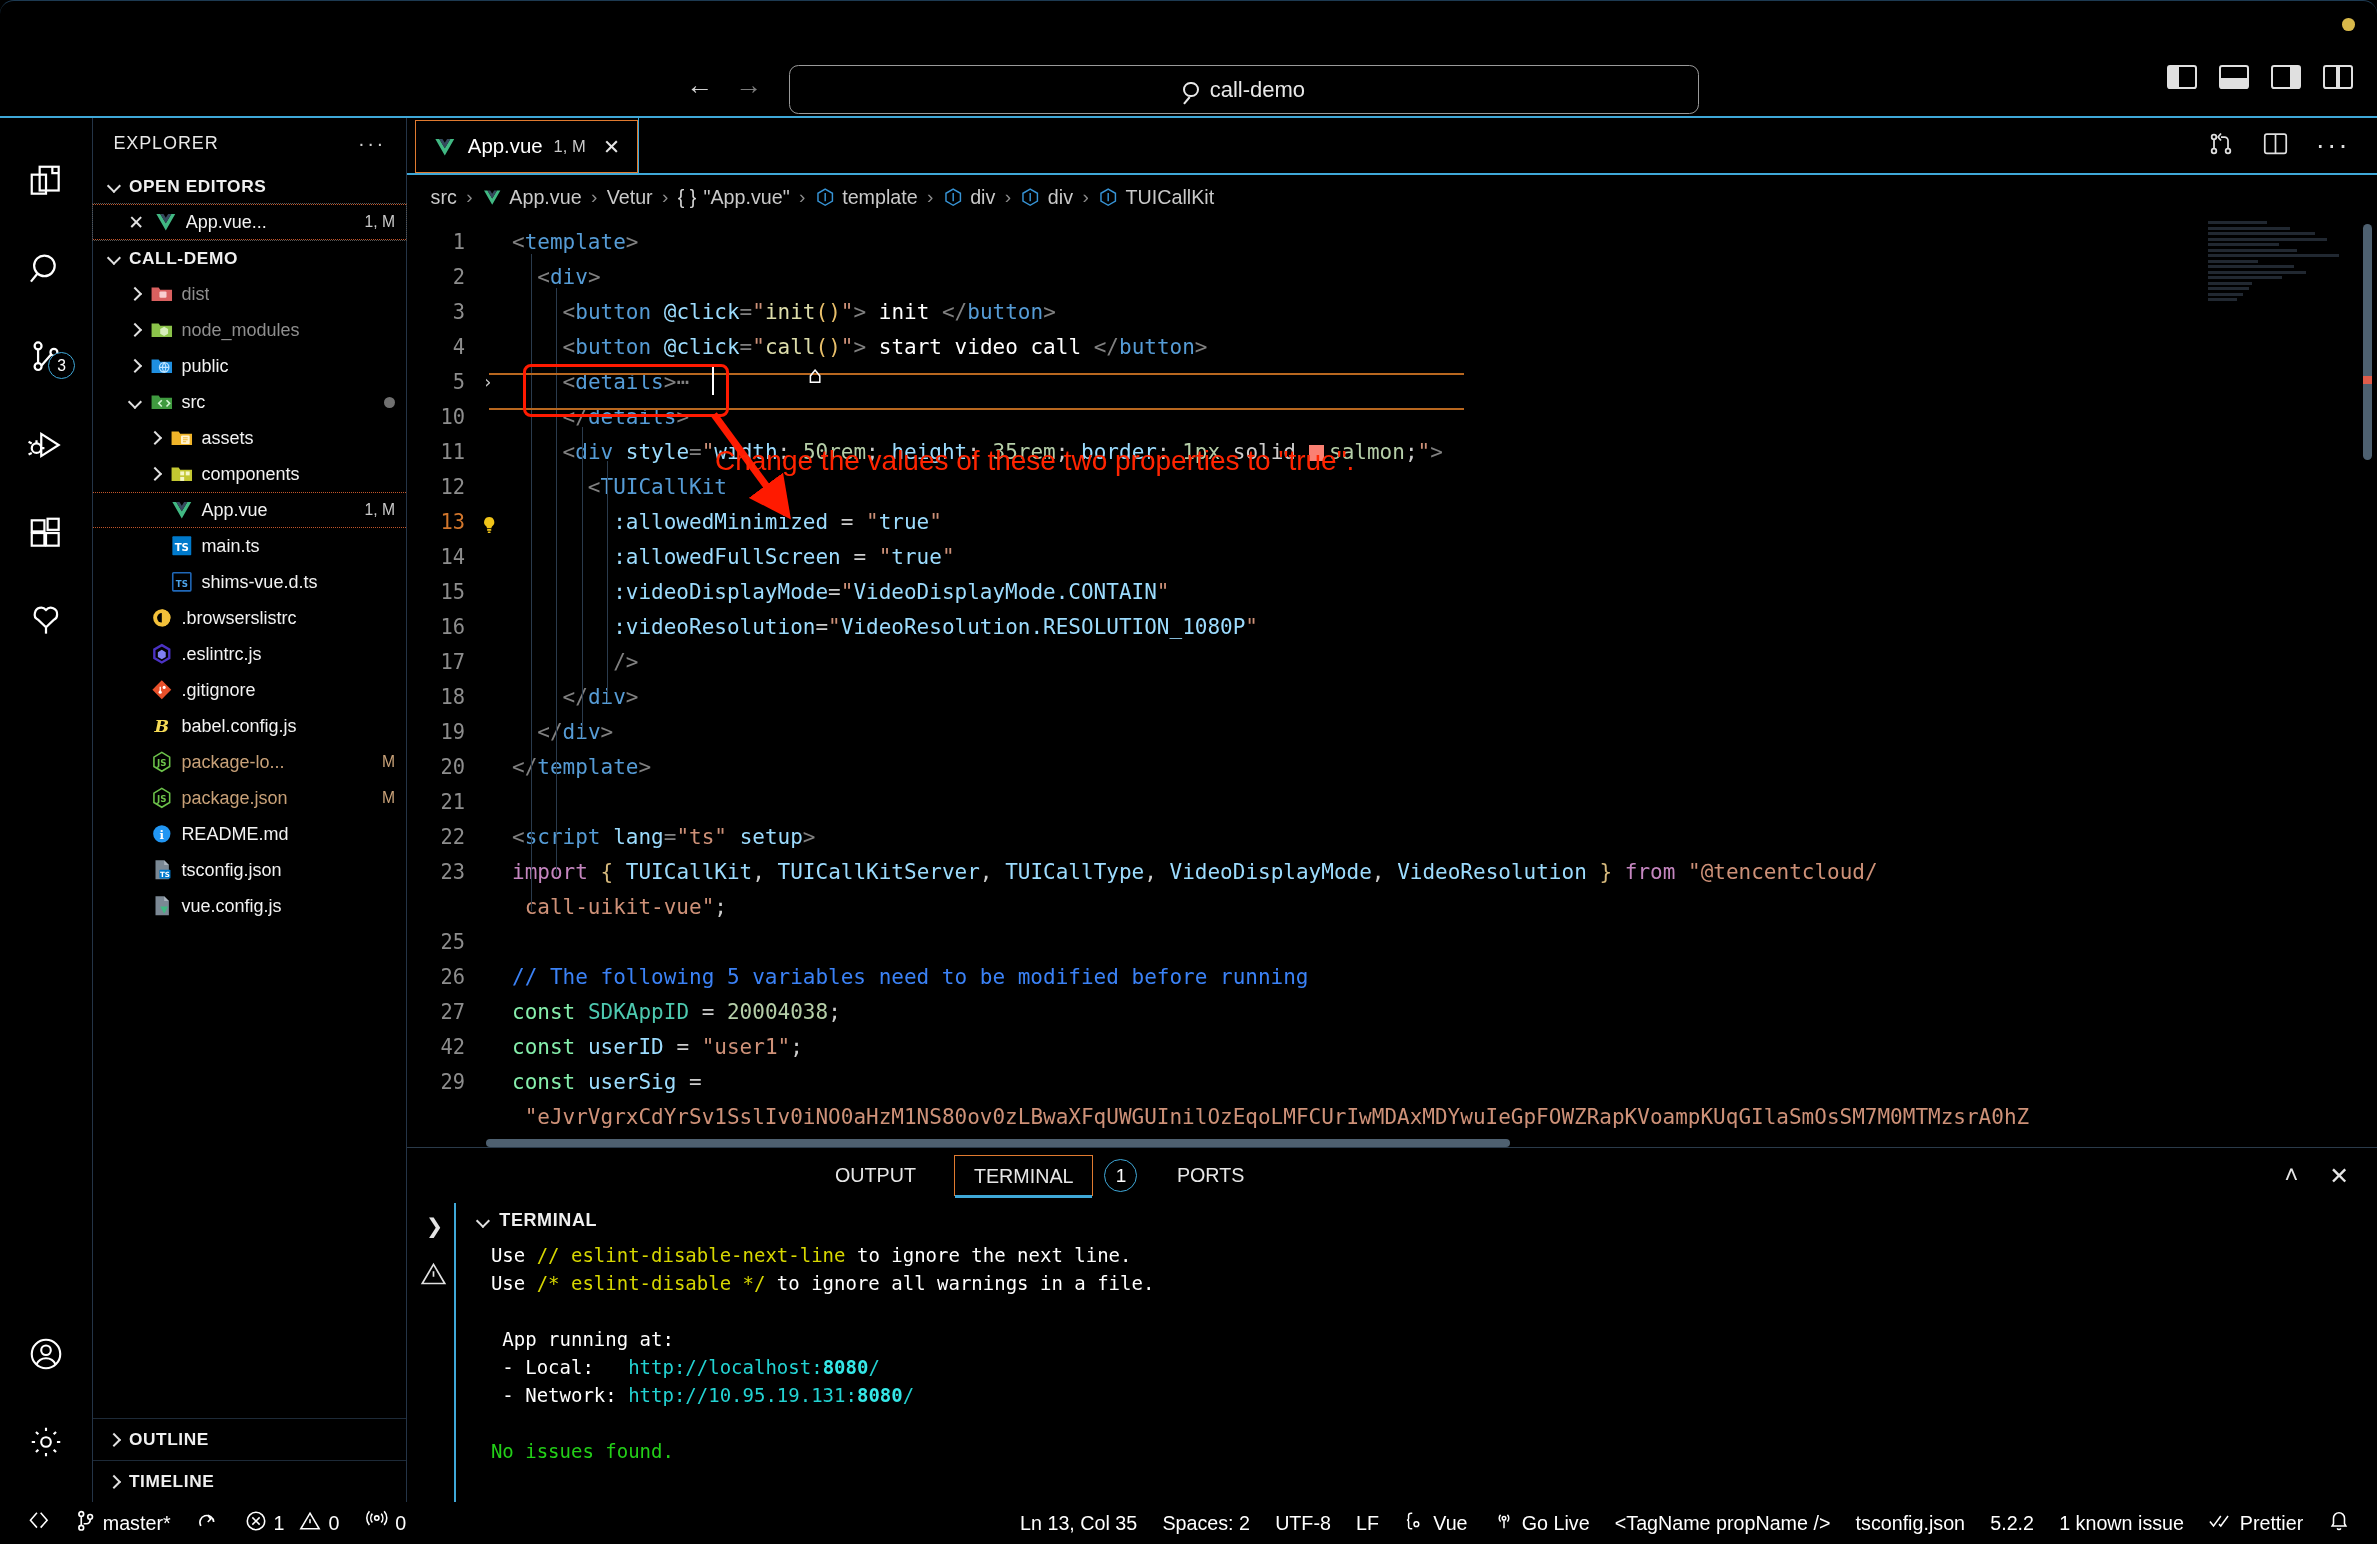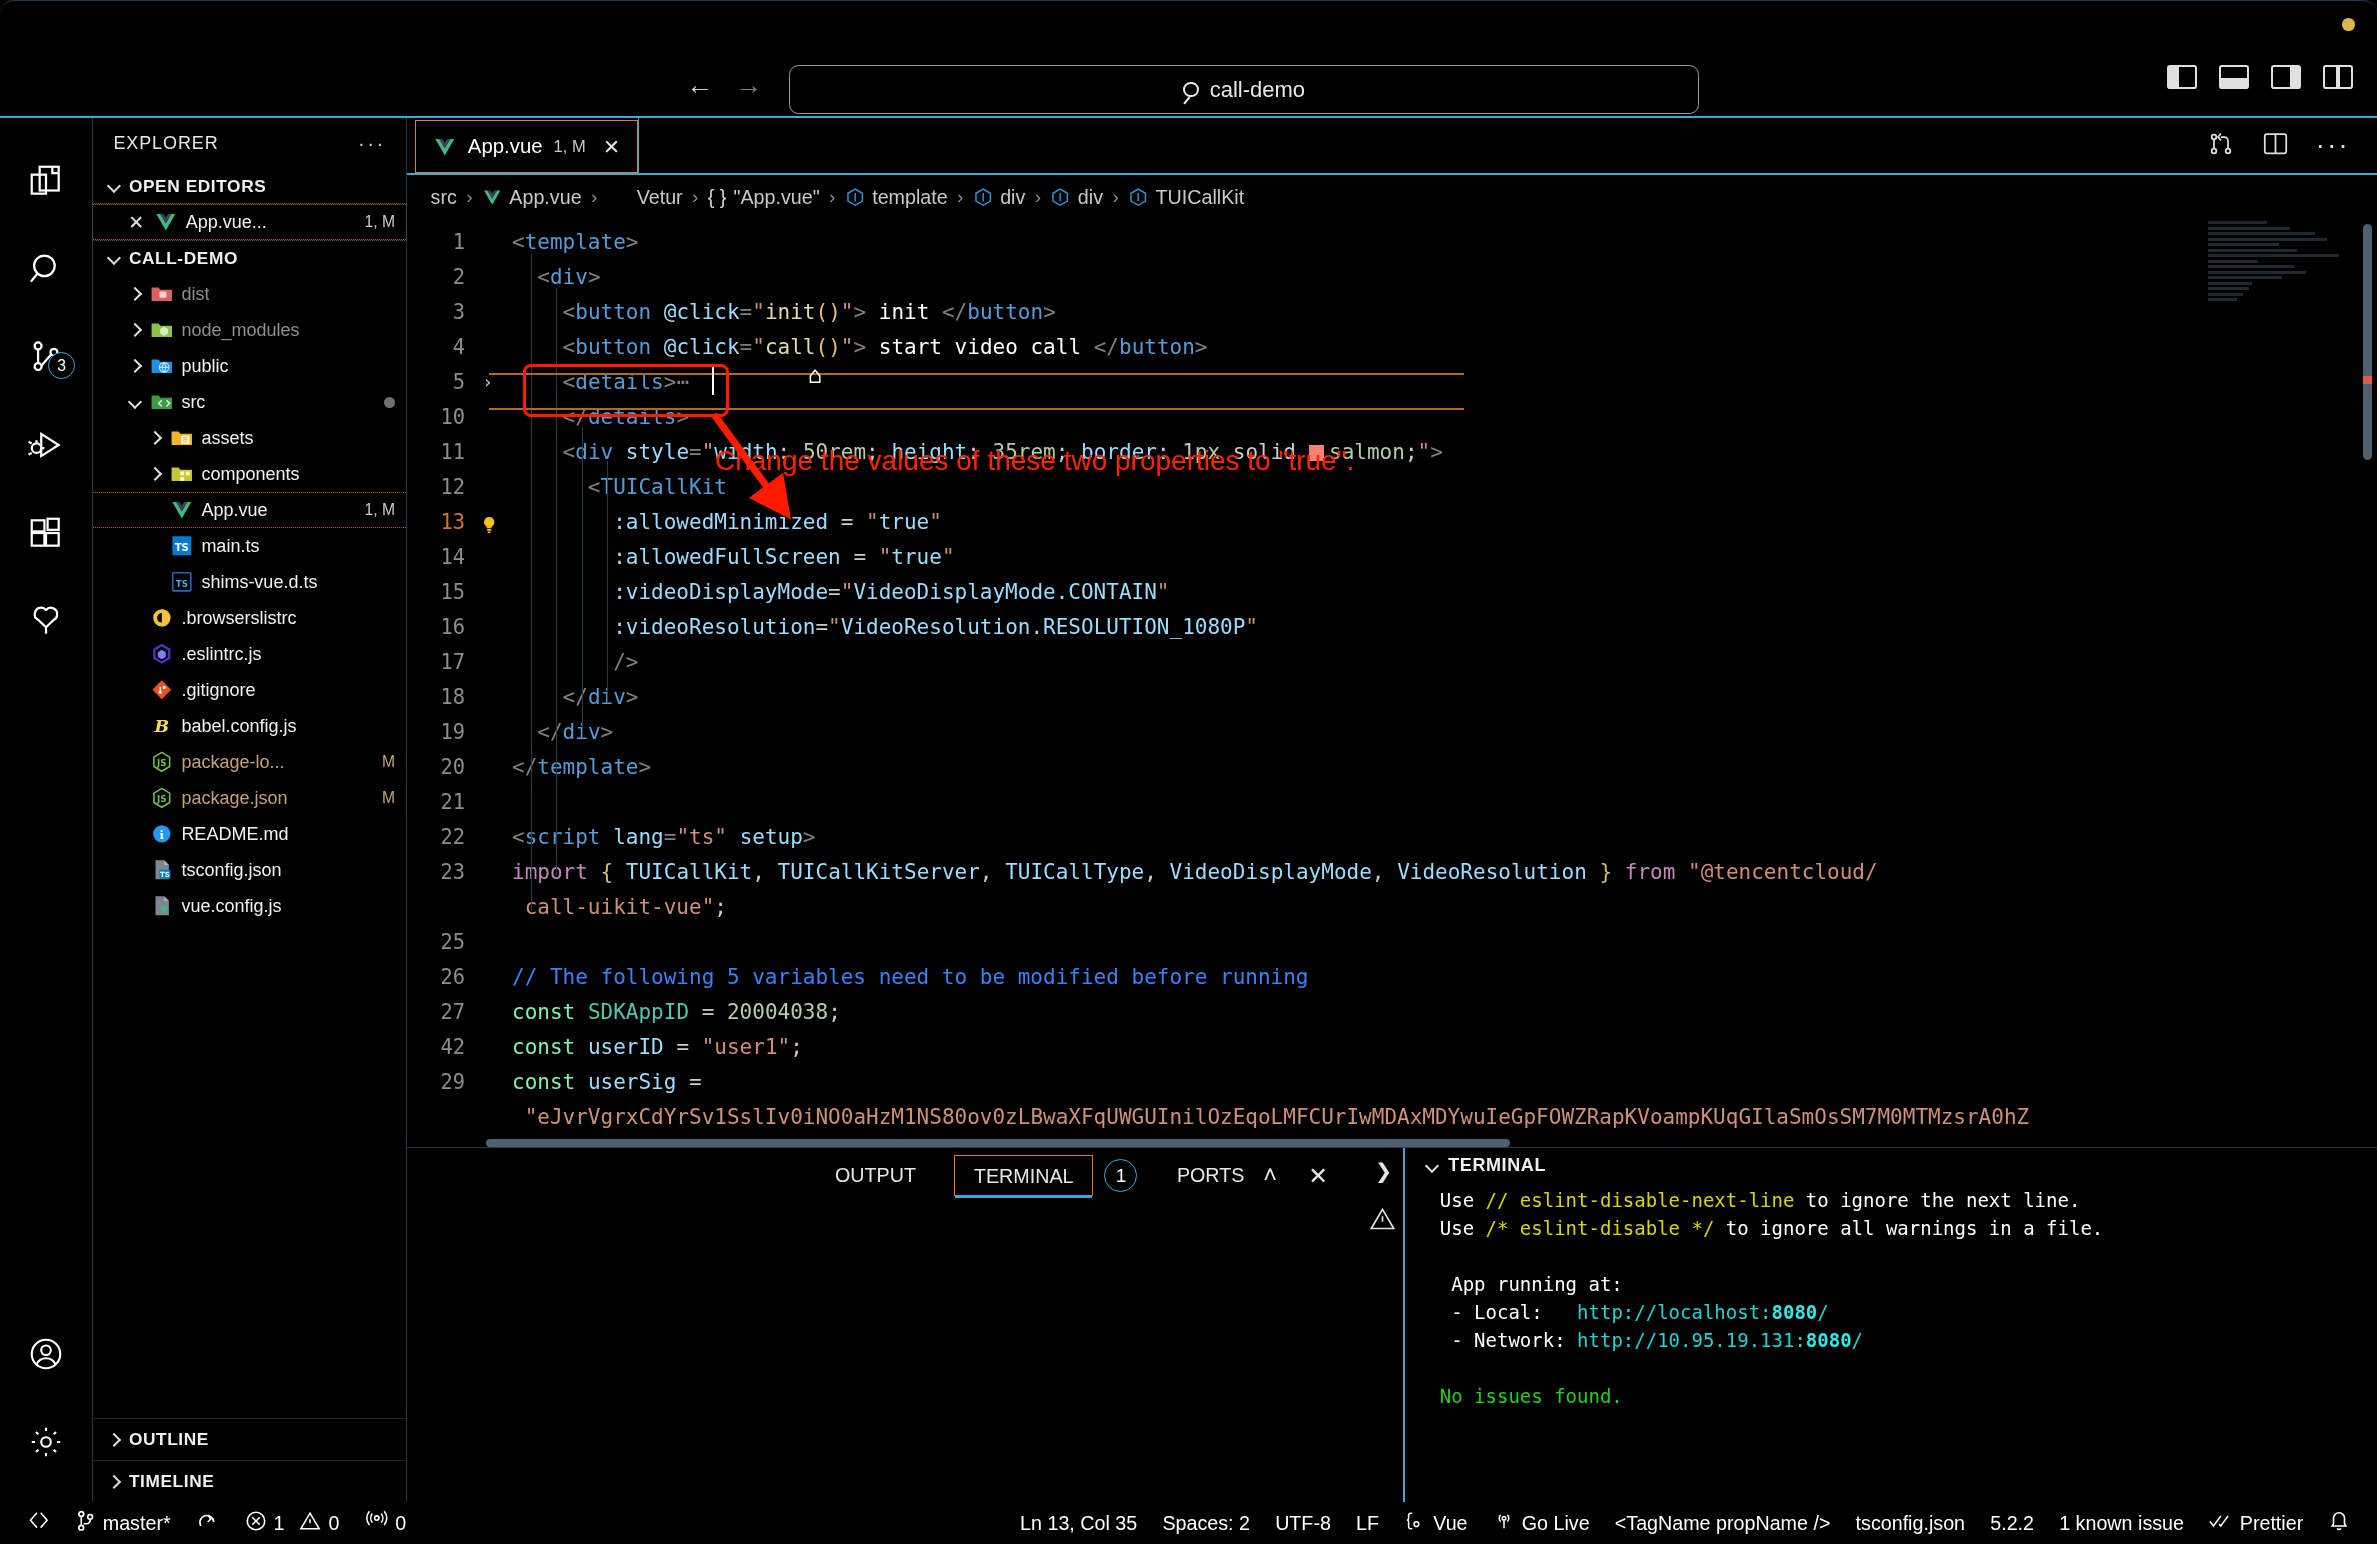--- a/index.html
+++ b/index.html
@@ -182,21 +182,21 @@
   
   .minimap { position: absolute; right: 20.4px; top: 0; width: 149px; bottom: 0; opacity: .55;}
   .mm-line { height: 3.1px; background: #3c4a5a; margin: 2.4px 0; }
   .scroll-v { position: absolute; right: 4.7px; top: 4.7px; width: 9.4px; height: 236px; background: #4e6070; border-radius: 4.7px;}
   .scroll-mark { position: absolute; right: 4.7px; width: 9.4px; height: 7.9px; background: #e05c4a; }
   .scroll-h { position: absolute; left: 0; right: 0; bottom: 0; height: 7.9px; }
   .scroll-h i { position: absolute; left: 4%; width: 52%; height: 7.9px; background: #4e6070; border-radius: 3.9px; display: block;}
 
   
   .panel { flex: 0 0 355px; background: #000; border-top: 1.6px solid #2a3a4a;
-           display: flex; min-height: 0; }
+           display: flex; flex-direction: column; min-height: 0; }
   .panel-tabs { height: 55px; display: flex; align-items: center; gap: 0; padding-left: 428px; position: relative; }
   .ptab { color: #e7e7e7; font-size: 19.7px; padding: 0 19px; height: 41px; display: flex; align-items: center; position: relative;}
   .ptab.first { padding-left: 0; margin-right: 19px; }
   .ptab.active { border: 1.6px solid #e07a2f; border-bottom: none; }
   .ptab.active::after { content: ""; position: absolute; left: 0; right: 0; bottom: -1.6px; height: 2.4px; background: #3fa8d8;}
   .pbadge { width: 33px; height: 33px; border-radius: 50%; border: 1.6px solid #3fa8d8;
             color: #fff; font-size: 19px; display: flex; align-items: center; justify-content: center; margin-left: 11px;}
   .panel-actions { margin-left: auto; display: flex; gap: 31px; padding-right: 28px; color: #e6e6e6; font-size: 23.6px;}
 
   .panel-body { flex: 1 1 auto; display: flex; min-height: 0; }
@@ -570,21 +570,21 @@
           </span>
           <span class="bc-sep">›</span>
           <span style="display: flex; align-items: center; gap: 7px;">
             <span style="width: 20.4px; height: 20.4px; display: block;"><svg viewBox="0 0 30 30">
                 <path d="M3 5h5l7 12 7-12h5L15 26z" fill="#41b883"></path>
                 <path d="M8 5h4l3 5 3-5h4l-7 12z" fill="#35495e"></path>
               </svg></span>
             <span>App.vue</span>
           </span>
           <span class="bc-sep">›</span>
-          <span style="display: flex; align-items: flex-end; gap: 7px; margin-left: 30px;">
+          <span style="display: flex; align-items: flex-end; gap: 7px;">
             <span>Vetur</span>
           </span>
           <span class="bc-sep">›</span>
           <span style="display: flex; align-items: center; gap: 7px;">
             <span style="color: rgb(214, 214, 214);">{ }</span>
             <span>"App.vue"</span>
           </span>
           <span class="bc-sep">›</span>
           <span style="display: flex; align-items: center; gap: 7px;">
             <span style="width: 20.4px; height: 20.4px; display: block;"><svg class="bc-hex" viewBox="0 0 24 24" fill="none" stroke="#3794d6" stroke-width="1.7">

